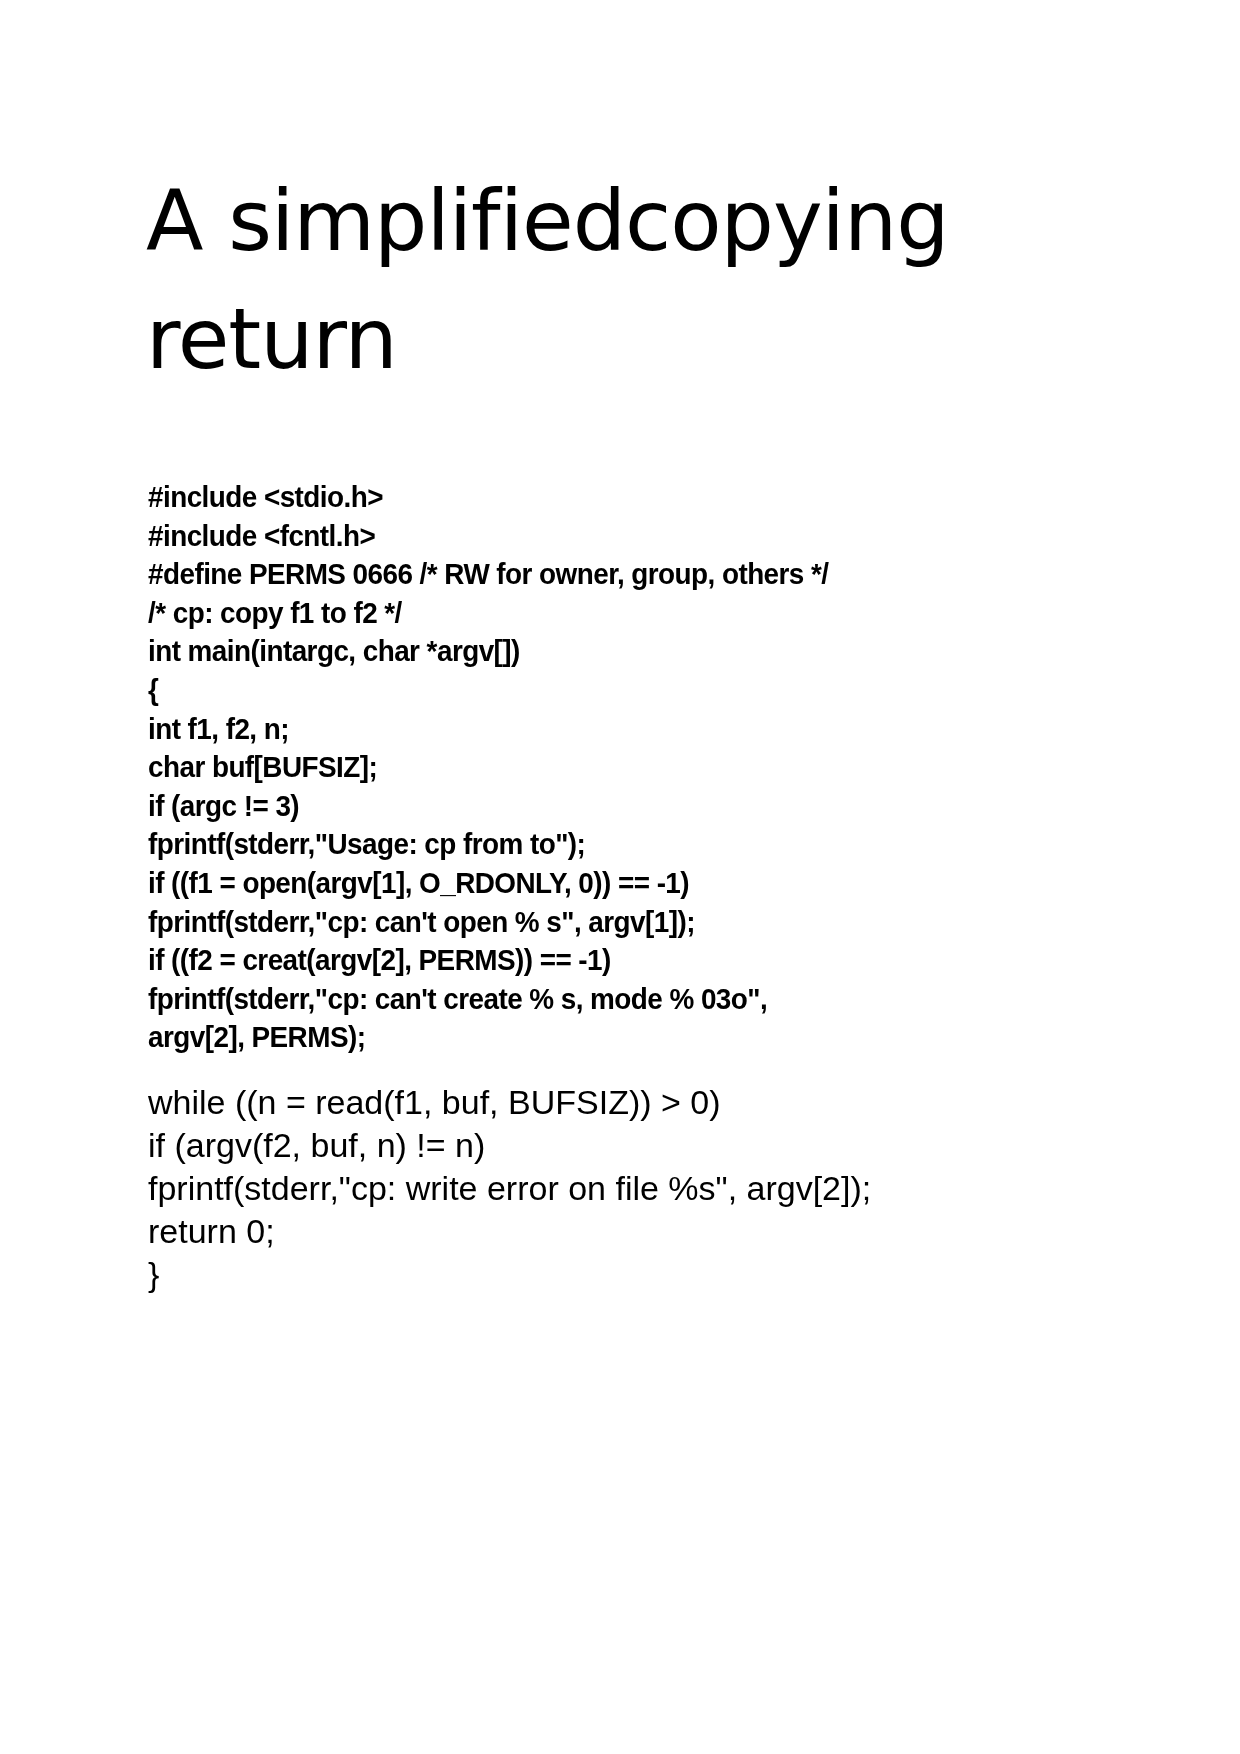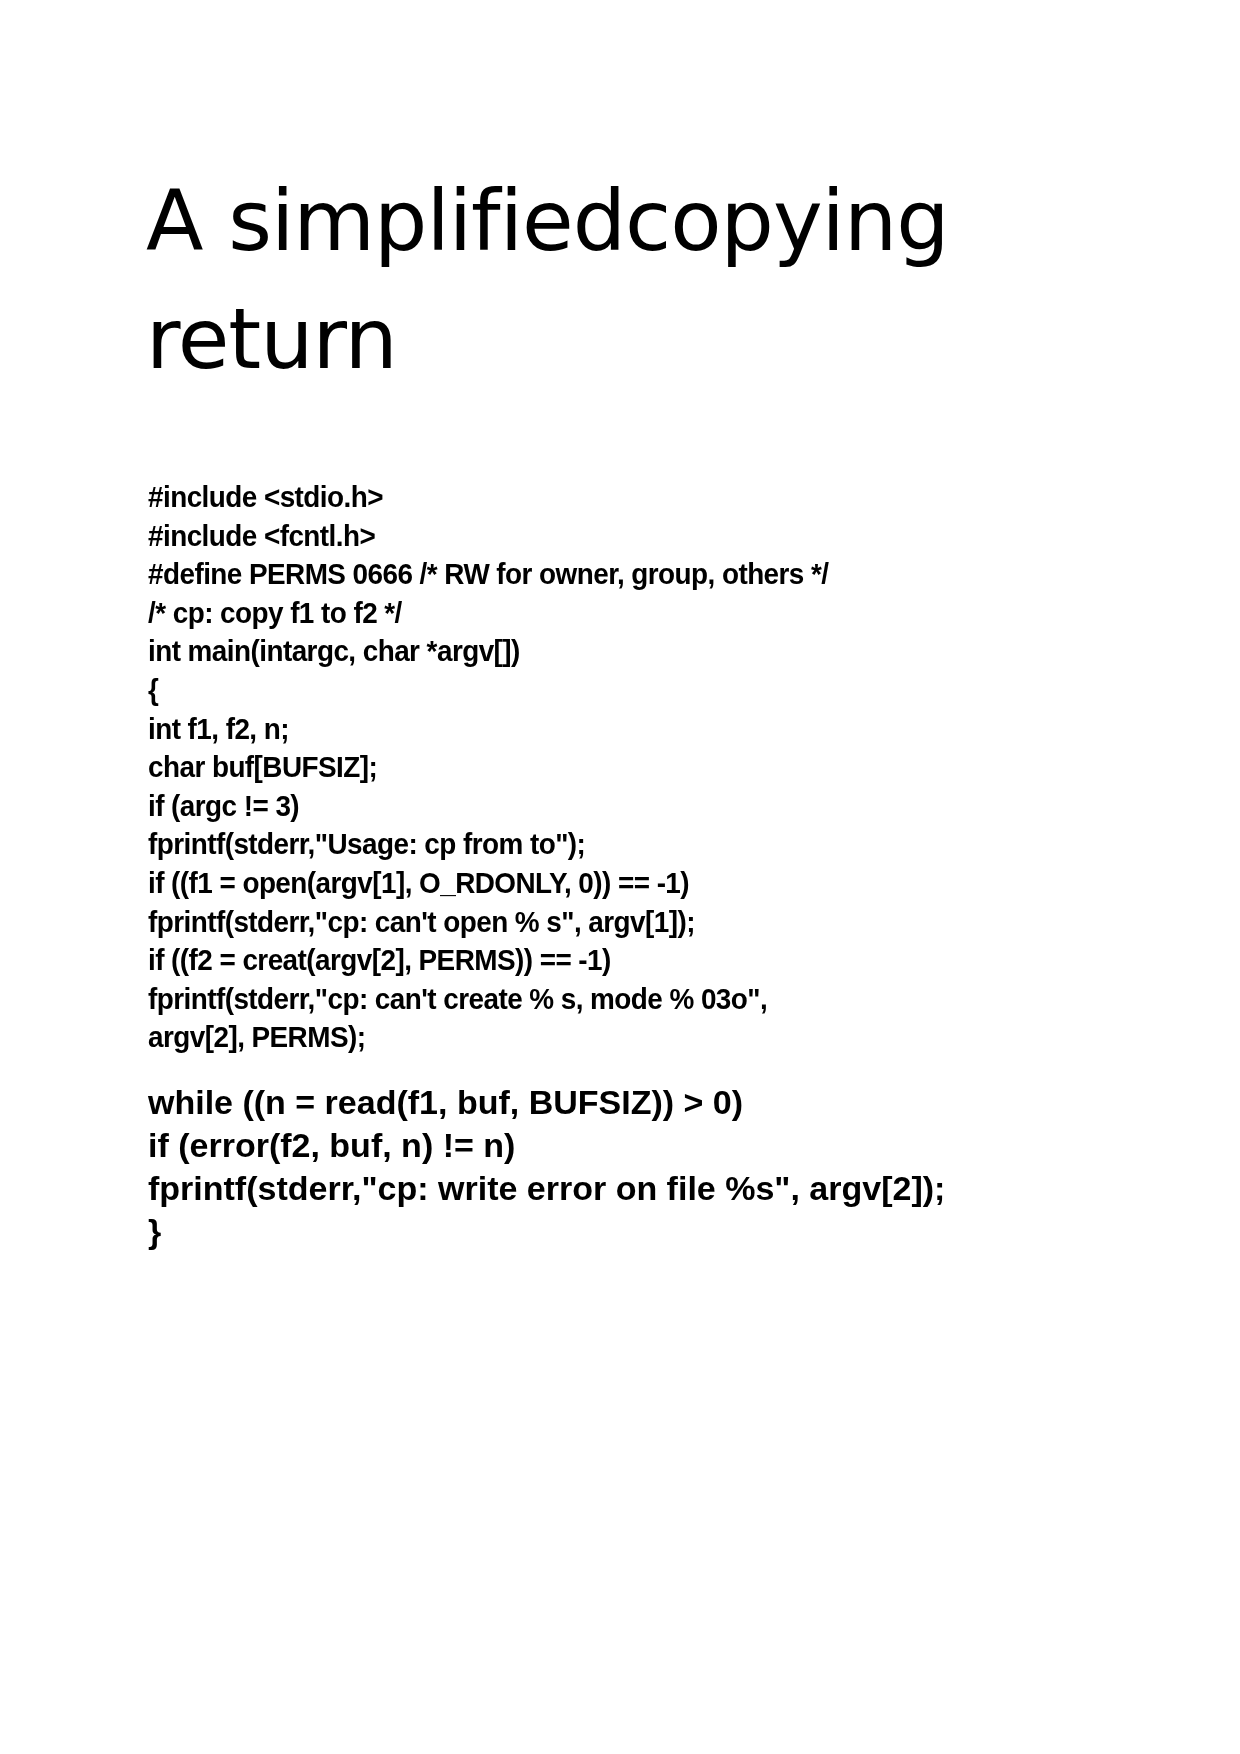--- a/index.html
+++ b/index.html
@@ -12,21 +12,21 @@
     }
     .title span { display: block; margin-top: 8px; }
     .code1 {
       position: absolute; left: 148px; top: 478px;
       font-family: "Liberation Sans", sans-serif; font-weight: bold;
       font-size: 30px; line-height: 38.6px; letter-spacing: -0.6px;
       transform: scaleX(0.93); transform-origin: left top;
     }
     .code2 {
       position: absolute; left: 148px; top: 1081px;
-      font-family: "Liberation Sans", sans-serif; font-weight: bold;
+      font-family: "Liberation Sans", sans-serif; font-weight: normal;
       font-size: 34px; line-height: 43px; letter-spacing: 0px;
     }
     .line { display: block; white-space: pre; }
   </style>
 </head>
 <body>
 
 <h1 class="title">
   <span>A simplifiedcopying</span>
   <span>return</span>
@@ -45,16 +45,17 @@
   <span class="line">fprintf(stderr,"Usage: cp from to");</span>
   <span class="line">if ((f1 = open(argv[1], O_RDONLY, 0)) == -1)</span>
   <span class="line">fprintf(stderr,"cp: can't open % s", argv[1]);</span>
   <span class="line">if ((f2 = creat(argv[2], PERMS)) == -1)</span>
   <span class="line">fprintf(stderr,"cp: can't create % s, mode % 03o",</span>
   <span class="line">argv[2], PERMS);</span>
 </div>
 
 <div class="code2">
   <span class="line">while ((n = read(f1, buf, BUFSIZ)) &gt; 0)</span>
-  <span class="line">if (error(f2, buf, n) != n)</span>
+  <span class="line">if (argv(f2, buf, n) != n)</span>
   <span class="line">fprintf(stderr,"cp: write error on file %s", argv[2]);</span>
+  <span class="line">return 0;</span>
   <span class="line">}</span>
 </div>
 
 </body></html>

